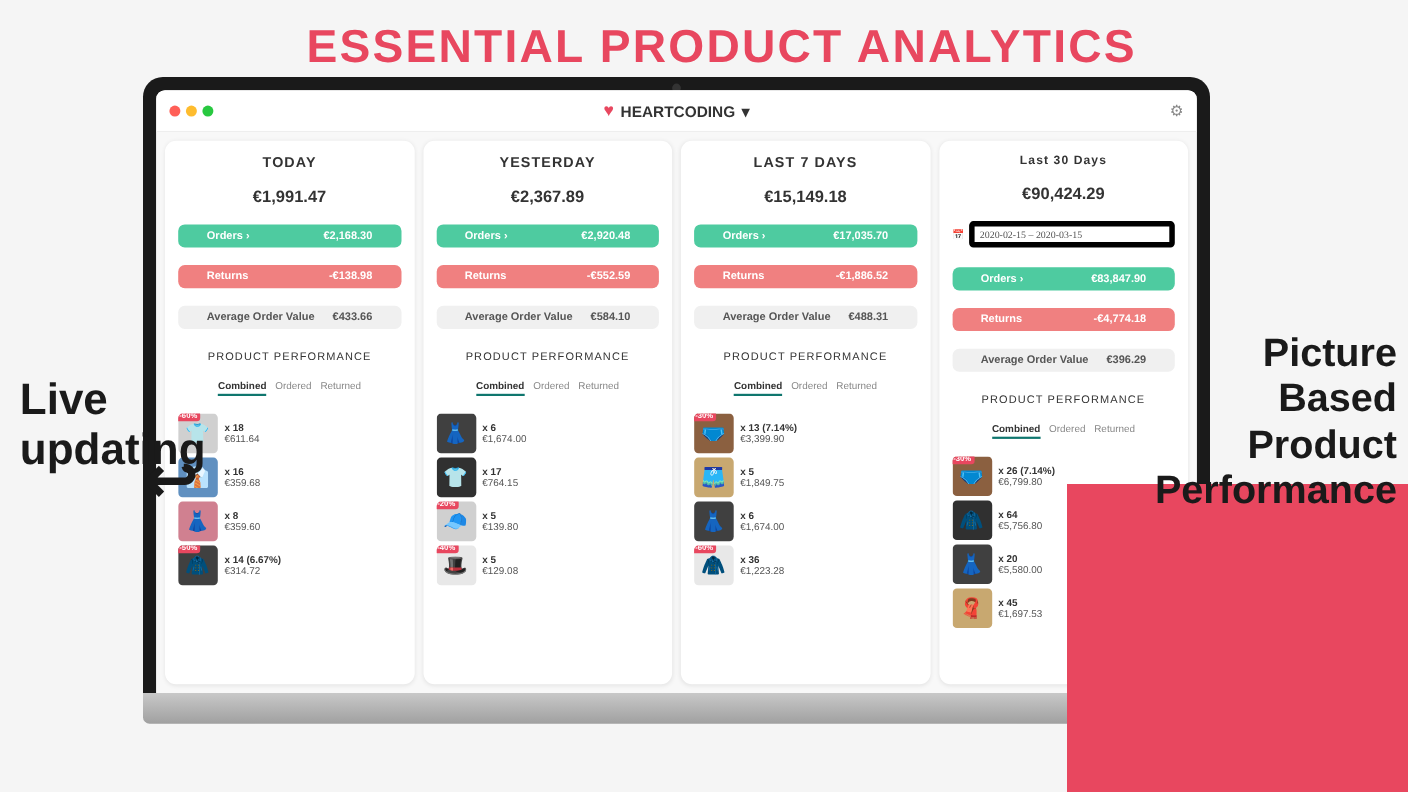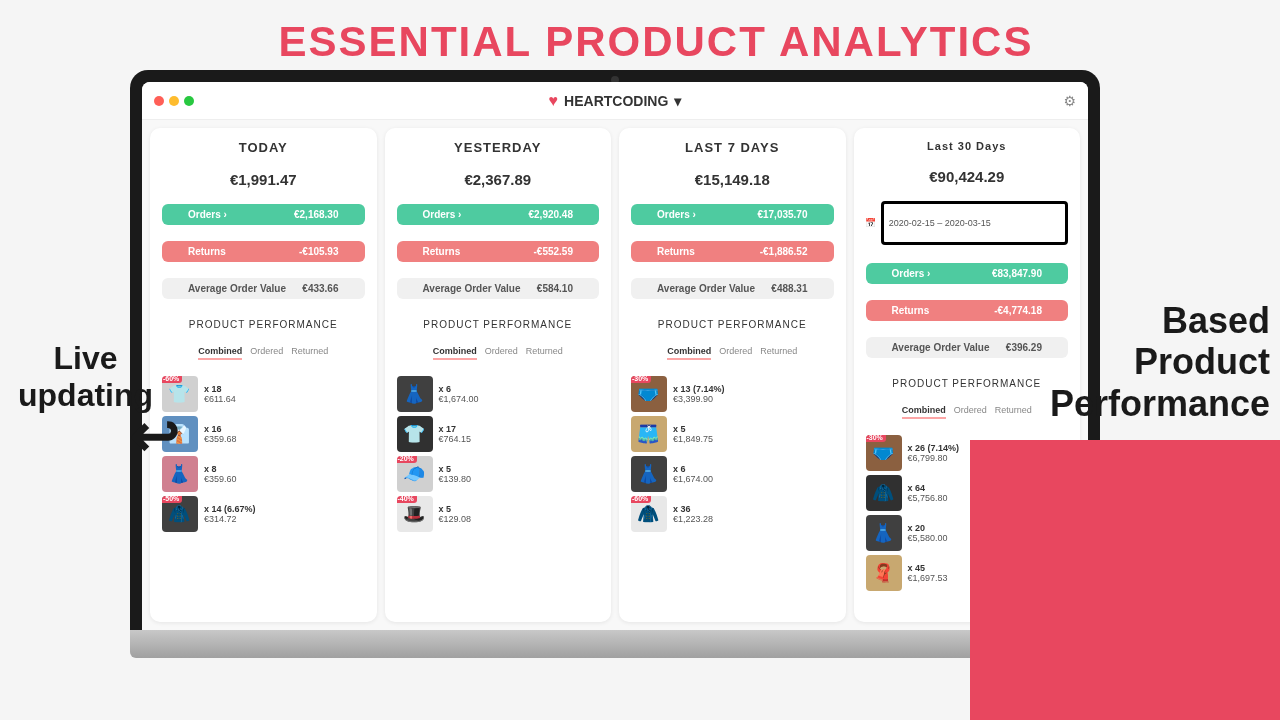--- a/index.html
+++ b/index.html
@@ -213,21 +213,21 @@
     .tab {
       font-size: 9px;
       color: #888;
       cursor: pointer;
       padding-bottom: 2px;
     }
 
     .tab.active {
       color: #333;
       font-weight: 700;
-      border-bottom: 2px solid #fca5a5;
+      border-bottom: 2px solid #0f766e;
     }
 
     
     .product-list {
       display: flex;
       flex-direction: column;
       gap: 4px;
       flex: 1;
       overflow: hidden;
     }
@@ -271,38 +271,38 @@
     }
 
     .product-info strong {
       display: block;
       font-weight: 700;
       color: #333;
     }
 
     .date-input {
       font-size: 9px;
-      border: 3px solid #000000;
+      border: 5px solid #000000;
       border-radius: 4px;
-      padding: 14px 5px;
+      padding: 2px 5px;
       width: 100%;
       color: #555;
+      font-family: Liberation Serif, serif;
     }
 
     
     .side-text-left {
       position: absolute;
       left: 18px;
       top: 340px;
-      font-size: 32px;
+      font-size: 40px;
       font-weight: 900;
       color: #1a1a1a;
       line-height: 1.15;
       z-index: 10;
-      text-align: center;
     }
 
     .side-text-right {
       position: absolute;
       right: 10px;
       top: 300px;
       font-size: 36px;
       font-weight: 900;
       color: #1a1a1a;
       line-height: 1.15;
@@ -355,20 +355,21 @@
 <div class="page-title">ESSENTIAL PRODUCT ANALYTICS</div>
 
 <div class="side-text-left">
   <div>Live</div>
   <div>updating</div>
 </div>
 
 <div class="arrow-left">↪</div>
 
 <div class="side-text-right">
+  <div>Picture</div>
   <div>Based</div>
   <div>Product</div>
   <div>Performance</div>
 </div>
 
 <div class="laptop-wrapper">
   <div class="laptop-screen-border">
     <div class="laptop-notch"></div>
     <div class="laptop-screen">
 
@@ -392,21 +393,21 @@
 
         <div class="analytics-card">
           <div class="card-title">TODAY</div>
           <div class="card-amount">€1,991.47</div>
           <div class="metric-row green">
             <span class="metric-label">Orders ›</span>
             <span class="metric-value">€2,168.30</span>
           </div>
           <div class="metric-row red">
             <span class="metric-label">Returns</span>
-            <span class="metric-value">-€105.93</span>
+            <span class="metric-value">-€138.98</span>
           </div>
           <div class="metric-row neutral">
             <span class="metric-label">Average Order Value</span>
             <span class="metric-value">€433.66</span>
           </div>
           <div class="section-title">PRODUCT PERFORMANCE</div>
           <div class="tab-row">
             <span class="tab active">Combined</span>
             <span class="tab">Ordered</span>
             <span class="tab">Returned</span>

